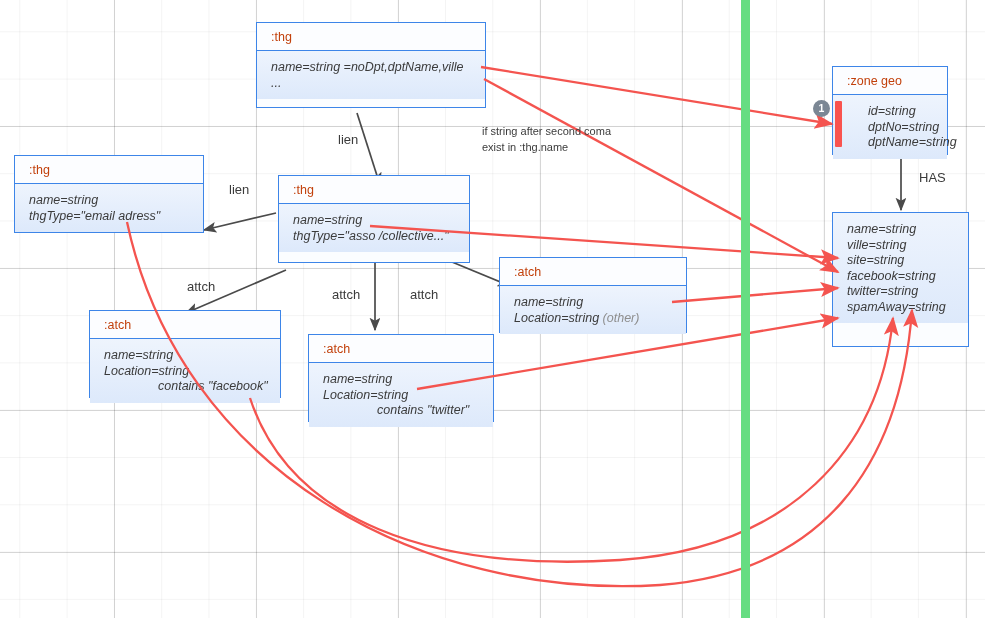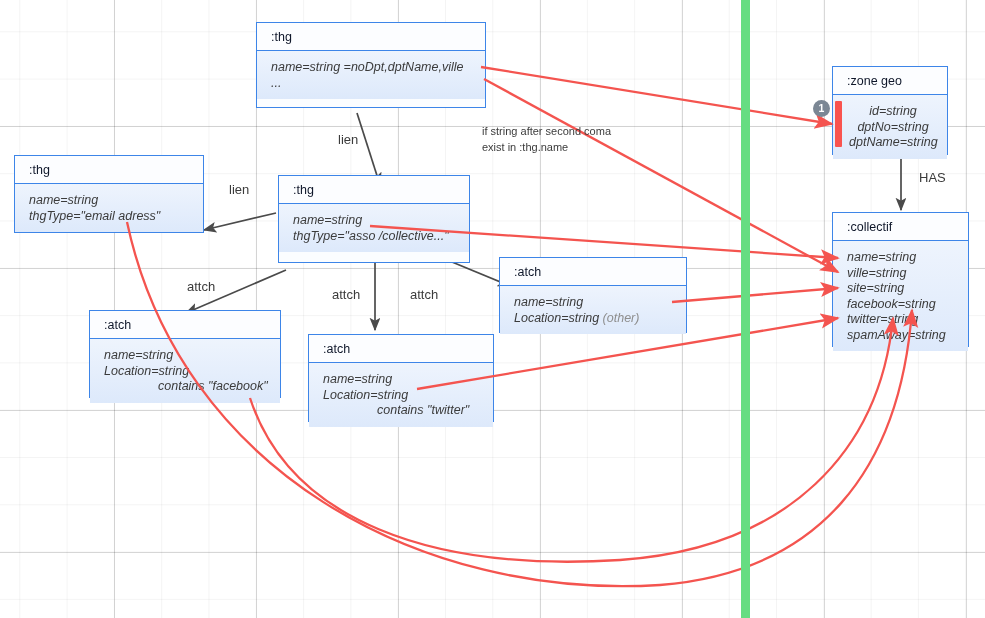--- a/index.html
+++ b/index.html
@@ -14,21 +14,21 @@
     background-size:142px 142px,142px 142px,47.3px 47.3px,47.3px 47.3px;
     background-position:-28px 0px,-28px -16px,-28px 0px,-28px -16px;
     font-family:"Liberation Sans", sans-serif;
   }
   svg.layer{position:absolute;left:0;top:0;width:985px;height:618px;overflow:visible;}
   #edges{z-index:2;}
   #reds{z-index:4;}
   .node{position:absolute;z-index:3;border:1.6px solid #3d85e8;background:#fbfdff;box-sizing:border-box;}
   .node .hdr{
     height:28px;line-height:28px;padding-left:14px;
-    font-size:12.5px;color:#0f172a;background:#fcfdff;
+    font-size:12.5px;color:#c2410c;background:#fcfdff;
     border-bottom:1.8px solid #3d85e8;box-sizing:border-box;white-space:nowrap;
   }
   .node .body{
     padding:9px 10px 8px 14px;font-size:12.5px;color:#3b3b3b;
     background:linear-gradient(to bottom,#eef4fd 0%,#dde9fb 100%);
     box-sizing:border-box;line-height:15.5px;white-space:pre;font-style:italic;
   }
   .node .body .ind{display:block;padding-left:54px;}
   .node .body .muted{color:#8e8e8e;margin-top:48px;}
   .lbl{position:absolute;z-index:5;font-size:13px;color:#3b3b3b;white-space:nowrap;}
@@ -116,27 +116,26 @@
   </div>
 
   <div class="node" style="left:308px;top:334px;width:186px;height:88px;">
     <div class="hdr">:atch</div>
     <div class="body"><span>name=string</span>
 <span>Location=string</span><span class="ind">contains "twitter"</span></div>
   </div>
 
   <div class="node" style="left:832px;top:66px;width:116px;height:89px;">
     <div class="hdr">:zone geo</div>
-    <div class="body" style="padding-left:16px;text-align:center;"><span>id=string</span>
+    <div class="body" style="padding-left:35px;"><span>id=string</span>
 <span>dptNo=string</span>
 <span>dptName=string</span></div>
   </div>
 
   <div class="node" style="left:832px;top:212px;width:137px;height:135px;">
-    <div class="hdr">:collectif</div>
     <div class="body"><span>name=string</span>
 <span>ville=string</span>
 <span>site=string</span>
 <span>facebook=string</span>
 <span>twitter=string</span>
 <span>spamAway=string</span></div>
   </div>
 
   <div id="redbar"></div>
   <div id="badge">1</div>

